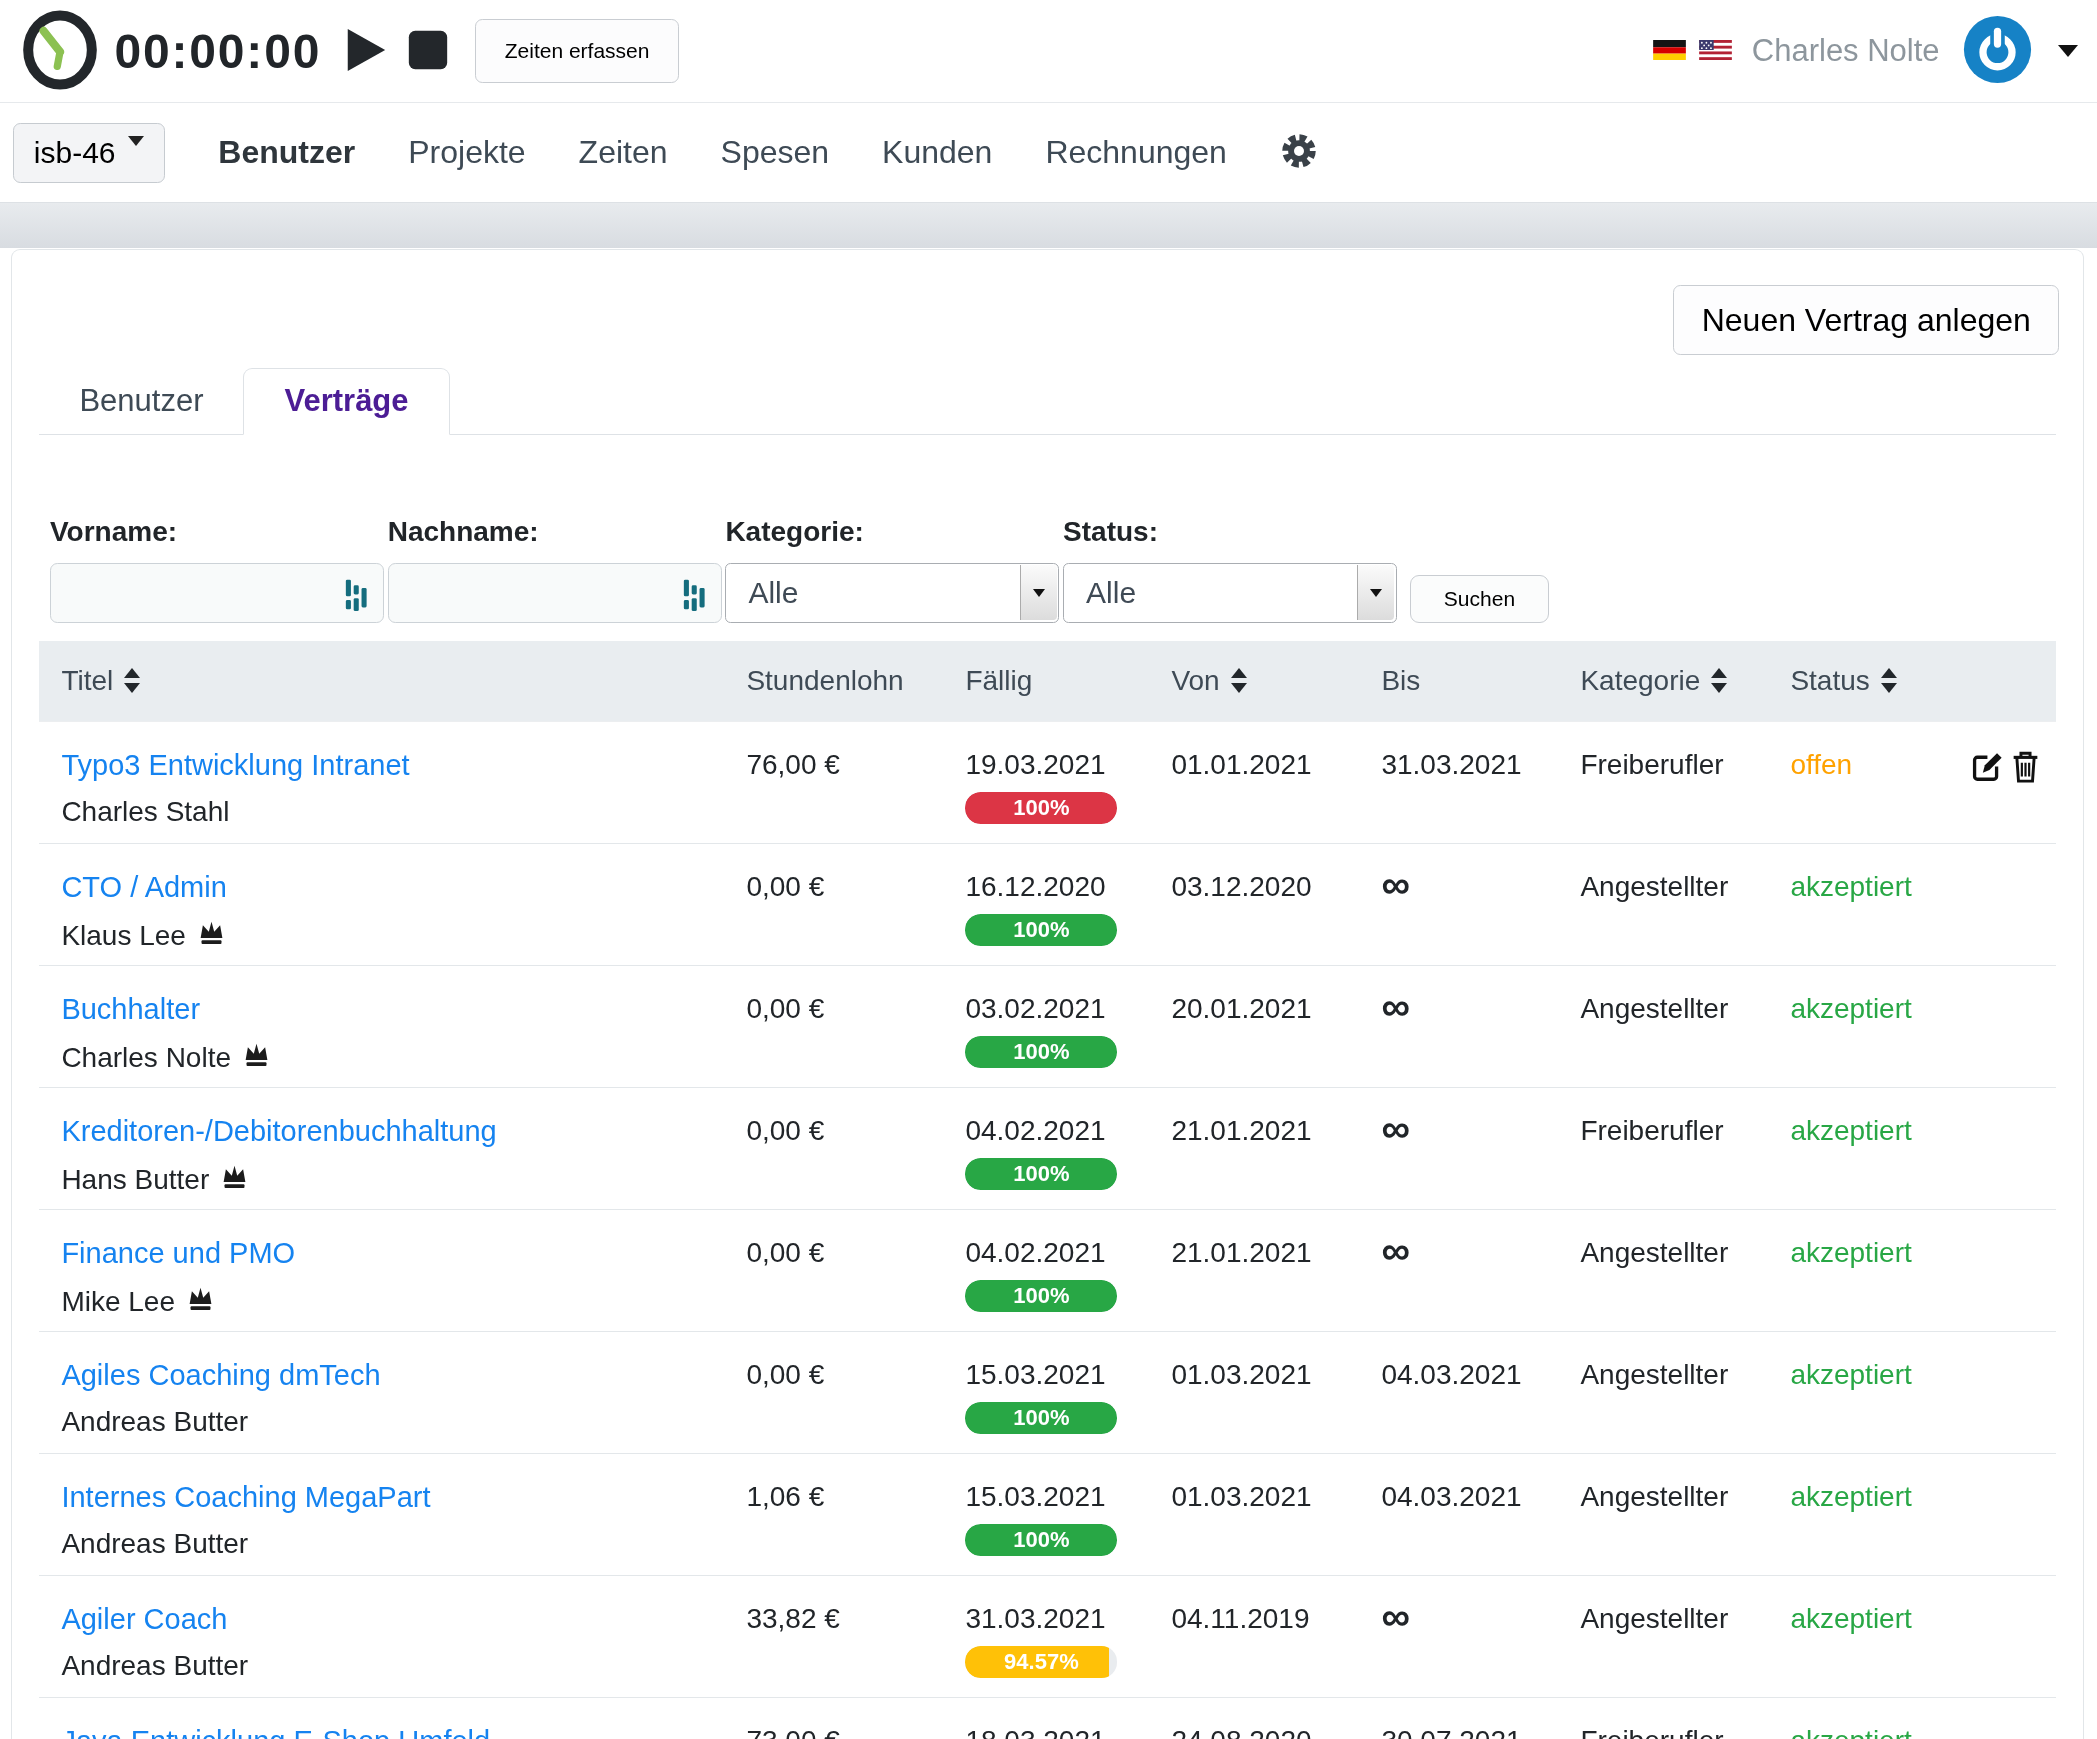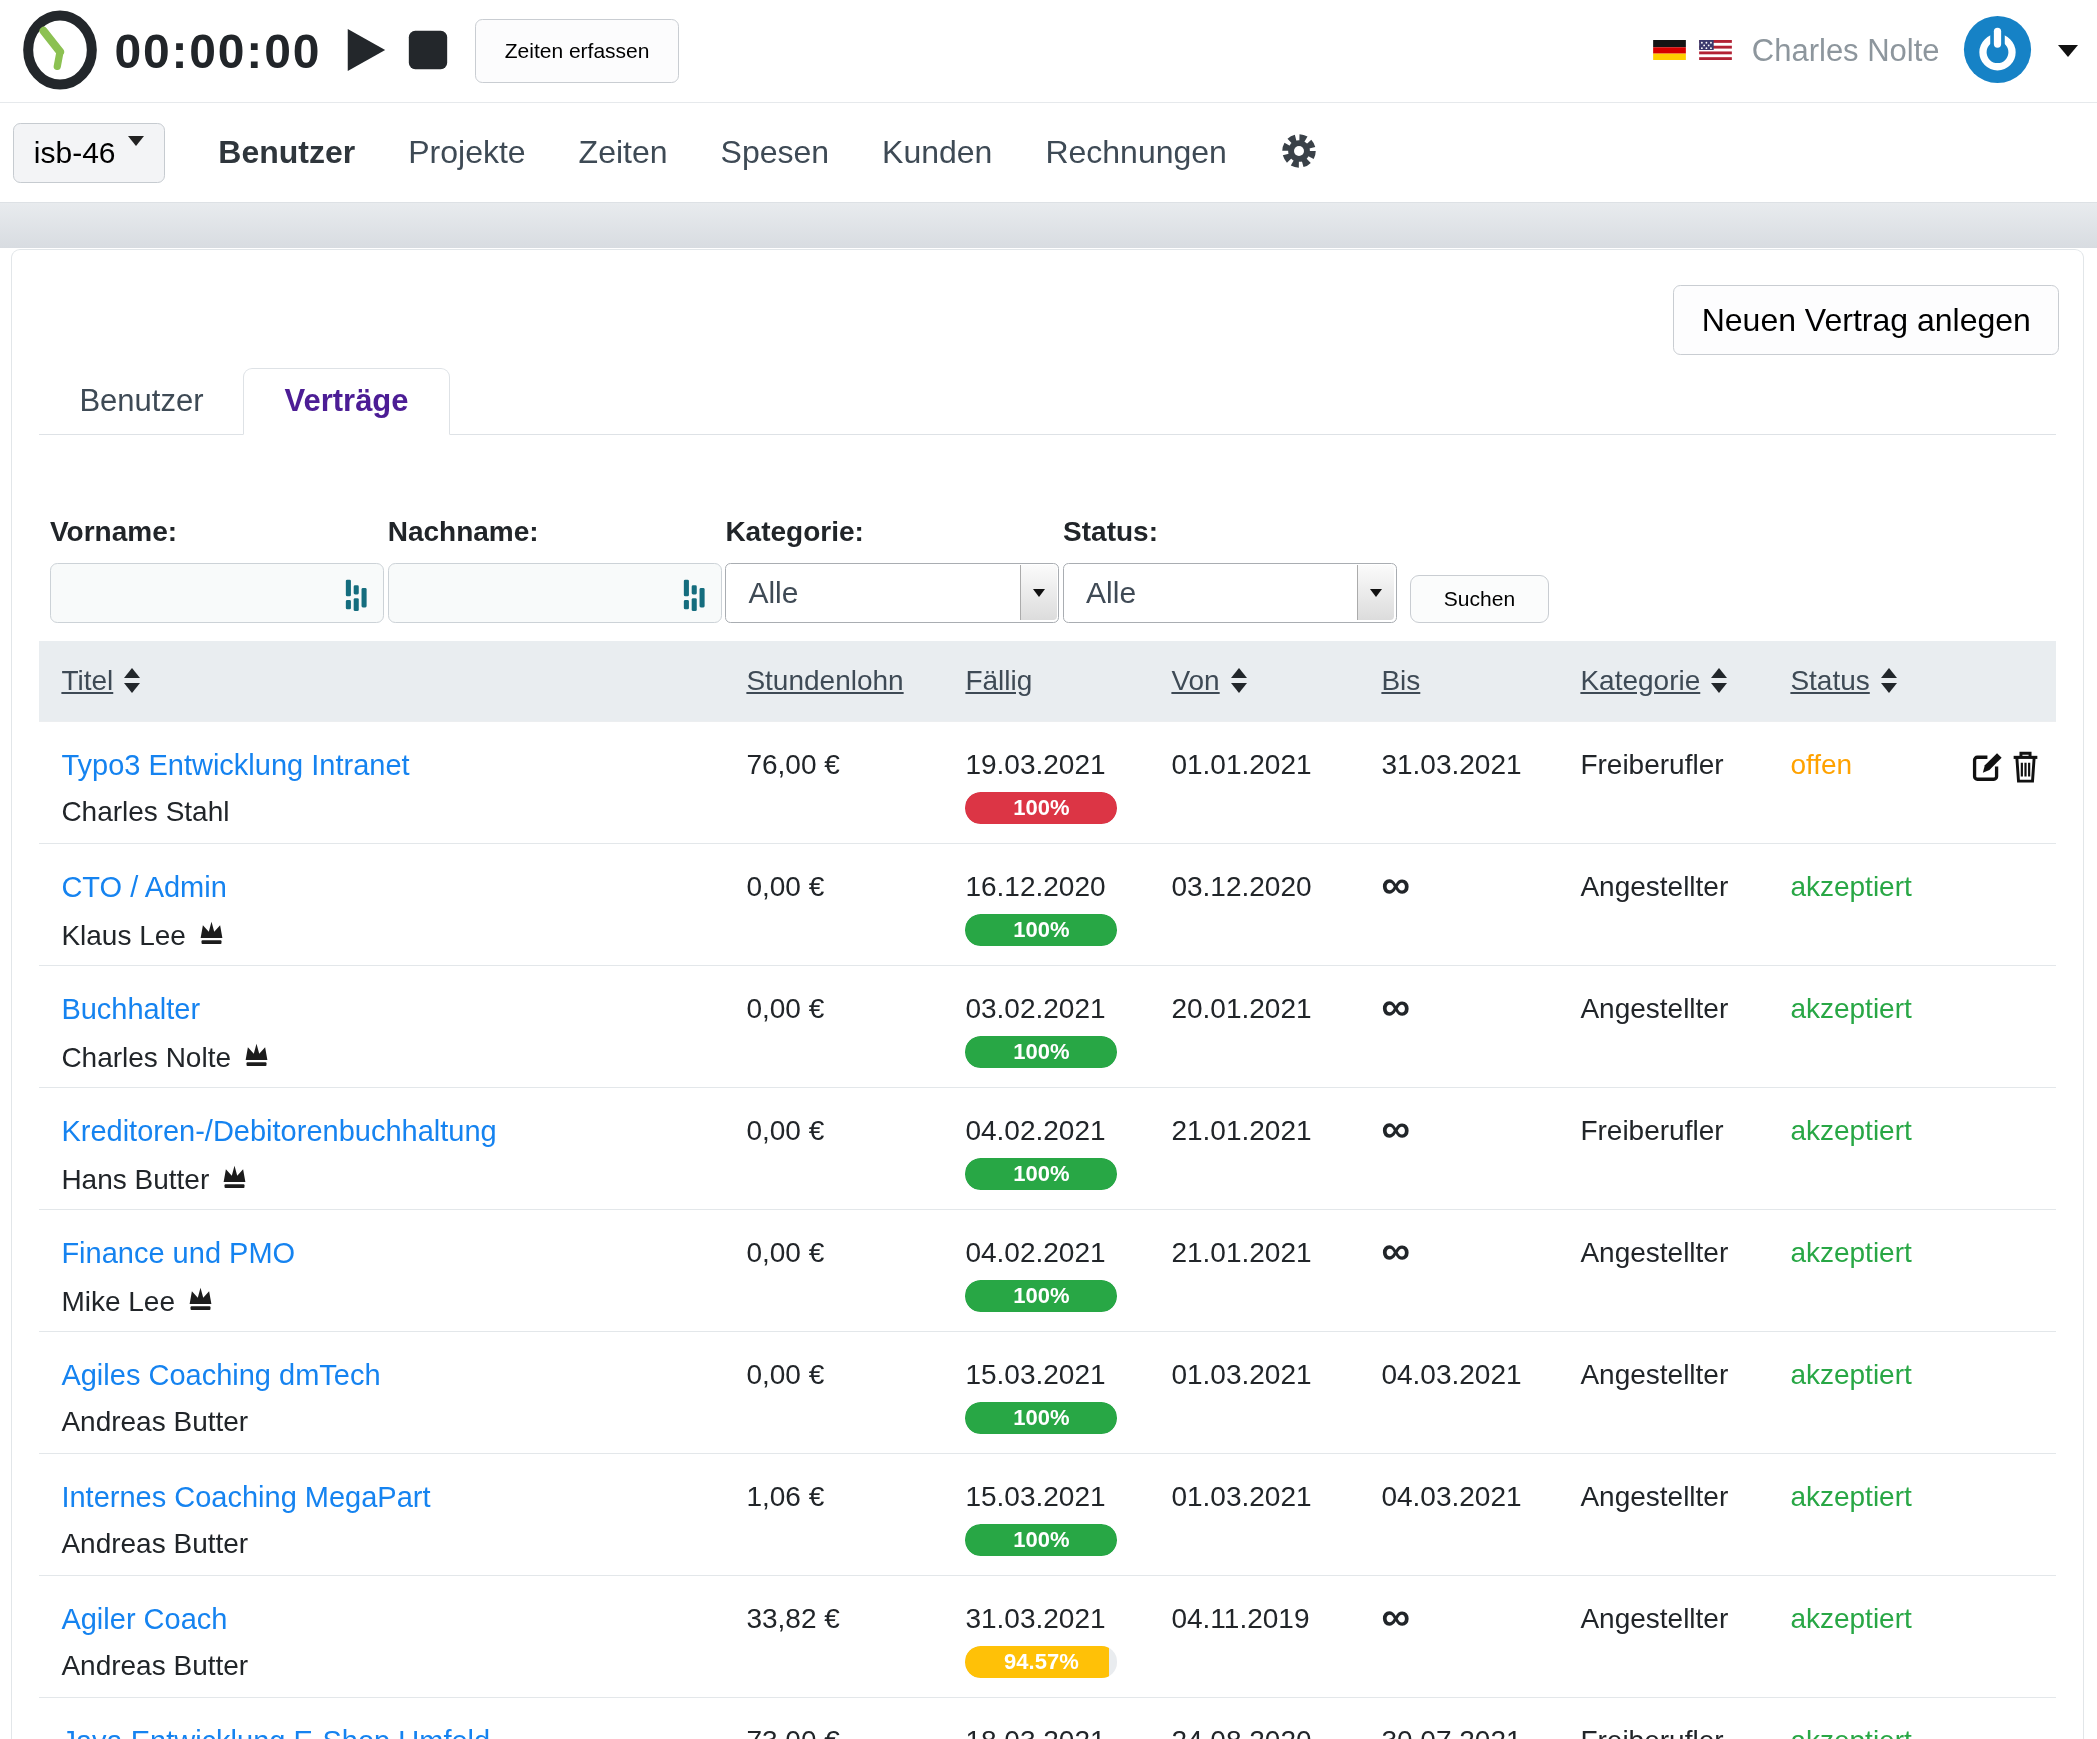--- a/index.html
+++ b/index.html
@@ -49,21 +49,21 @@
   .sel .arrowbox i { width:0; height:0; border-left:6.4px solid transparent; border-right:6.4px solid transparent; border-top:8.2px solid #111; }
   .search-btn { height:48px; margin-top:-0.9px; align-self:flex-end; font-size:21px; padding:0 33px; margin-left:9.1px;
     border:0.9px solid #c9cdd2; border-radius:9px; background:#fbfcfc; cursor:pointer; }
   .filters { align-items:flex-end; }
   .fgroup, .search-btn { flex:none; }
 
   
   .table-wrap { position:absolute; top:391px; left:27.4px; right:27.4px; bottom:0; overflow:hidden; }
   table { width:100%; border-collapse:collapse; table-layout:fixed; }
   thead th { background:#e9edf0; height:80px; text-align:left; font-weight:normal; font-size:28px; color:#3e4a55; padding-left:22px; }
-  thead th .hwrap { display:flex; align-items:center; gap:11px;text-decoration:underline; }
+  thead th .hwrap { display:flex; align-items:center; gap:11px; }
   .sort { display:inline-flex; flex-direction:column; gap:4.6px; }
   .sort i { display:block; width:0; height:0; border-left:8.2px solid transparent; border-right:8.2px solid transparent; }
   .sort .up { border-bottom:10px solid #22272b; }
   .sort .dn { border-top:10px solid #22272b; }
 
   tbody td { height:122px; vertical-align:top; padding:27.4px 0 0 22px; font-size:28px; border-bottom:0.9px solid #e3e7ea; }
   tbody tr:first-child td { border-top:0.9px solid #eceef0; }
   a.title-link { color:#1583f0; text-decoration:none; font-size:29px; cursor:pointer; }
   .person { margin-top:14.6px; display:flex; align-items:center; gap:11px; font-size:28px; color:#212529; }
   .progress { margin-top:11px; width:152px; height:32px; border-radius:15.5px; background:#e9ecef; position:relative; overflow:hidden; }

